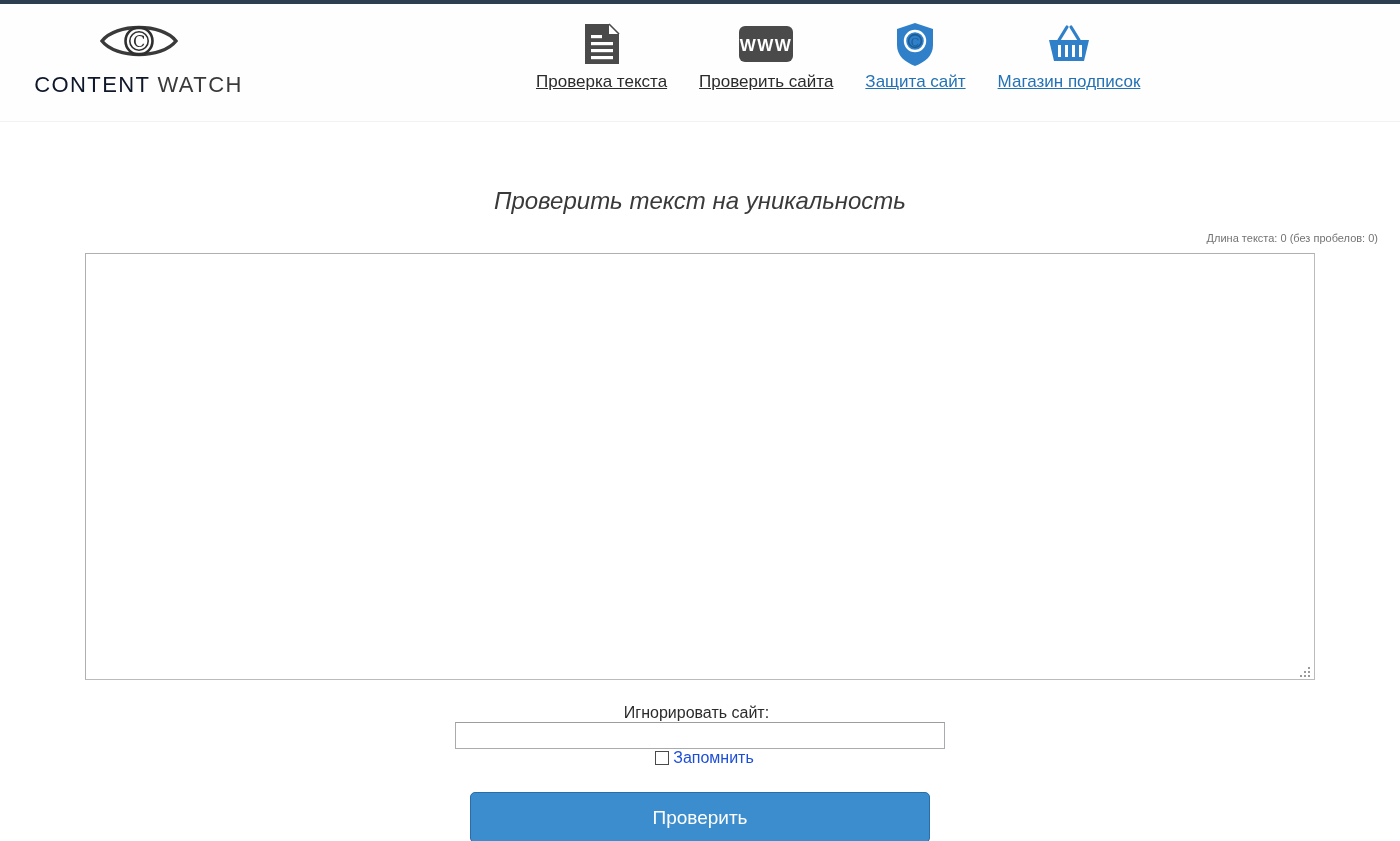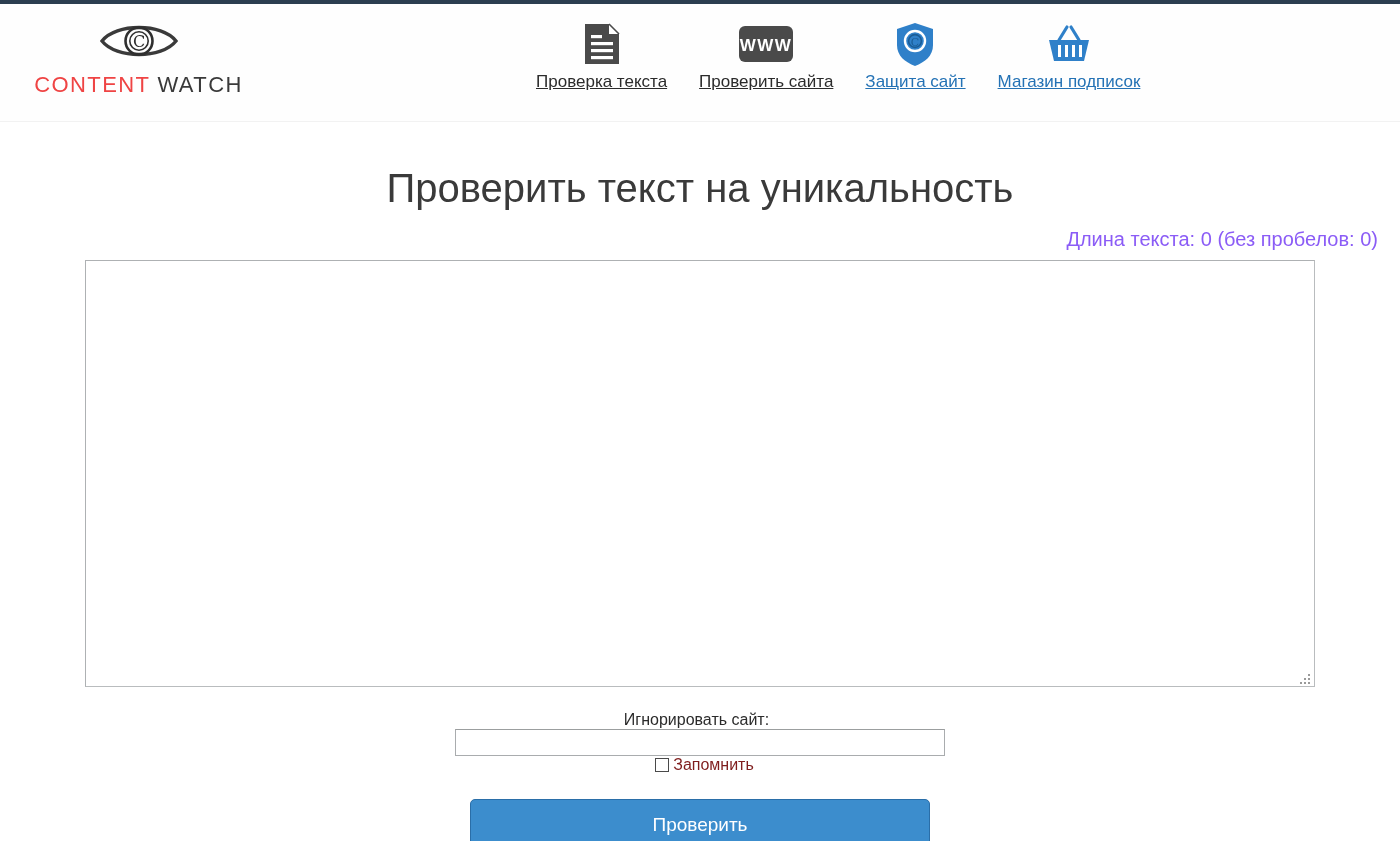--- a/index.html
+++ b/index.html
@@ -39,21 +39,21 @@
   .logo-eye {
     display: block;
     margin: 0 auto 6px auto;
   }
   .logo-text {
     font-size: 22px;
     letter-spacing: 1.4px;
     white-space: nowrap;
     line-height: 1;
   }
-  .logo-text .c1 { color: #ef4444; }
+  .logo-text .c1 { color: #0f172a; }
   .logo-text .c2 { color: #3a3a3a; }
 
   .nav {
     position: absolute;
     left: 520px;
     top: 16px;
     display: flex;
     align-items: flex-start;
   }
   .nav-item {
@@ -77,31 +77,32 @@
   .nav-item.blue .nav-label { color: #2472b5; }
 
   
   .main {
     position: relative;
     width: 100%;
   }
 
   .page-title {
     text-align: center;
-    font-size: 40px;
+    font-size: 24px;
     font-weight: 400;
     color: #3a3a3a;
-    margin: 42px 0 0 0;
+    margin: 65px 0 0 0;
     line-height: 1.2;
+    font-style: italic;
   }
 
   .counter {
     text-align: right;
-    font-size: 20px;
-    color: #8b5cf6;
+    font-size: 11px;
+    color: #737373;
     padding-right: 22px;
     margin-top: 16px;
   }
 
   .textarea-wrap {
     position: relative;
     margin: 9px auto 0 auto;
     width: 1230px;
   }
   .text-area {
@@ -159,21 +160,21 @@
   .remember-check {
     width: 14px;
     height: 14px;
     border: 1px solid #4a4a4a;
     background: #fff;
     display: inline-block;
     margin-right: 4px;
   }
   .remember-label {
     font-size: 16px;
-    color: #7f1d1d;
+    color: #1d4ed8;
     white-space: nowrap;
     text-align: center;
   }
 
   .submit-row {
     display: flex;
     justify-content: center;
     margin-top: 25px;
   }
   .submit-btn {

